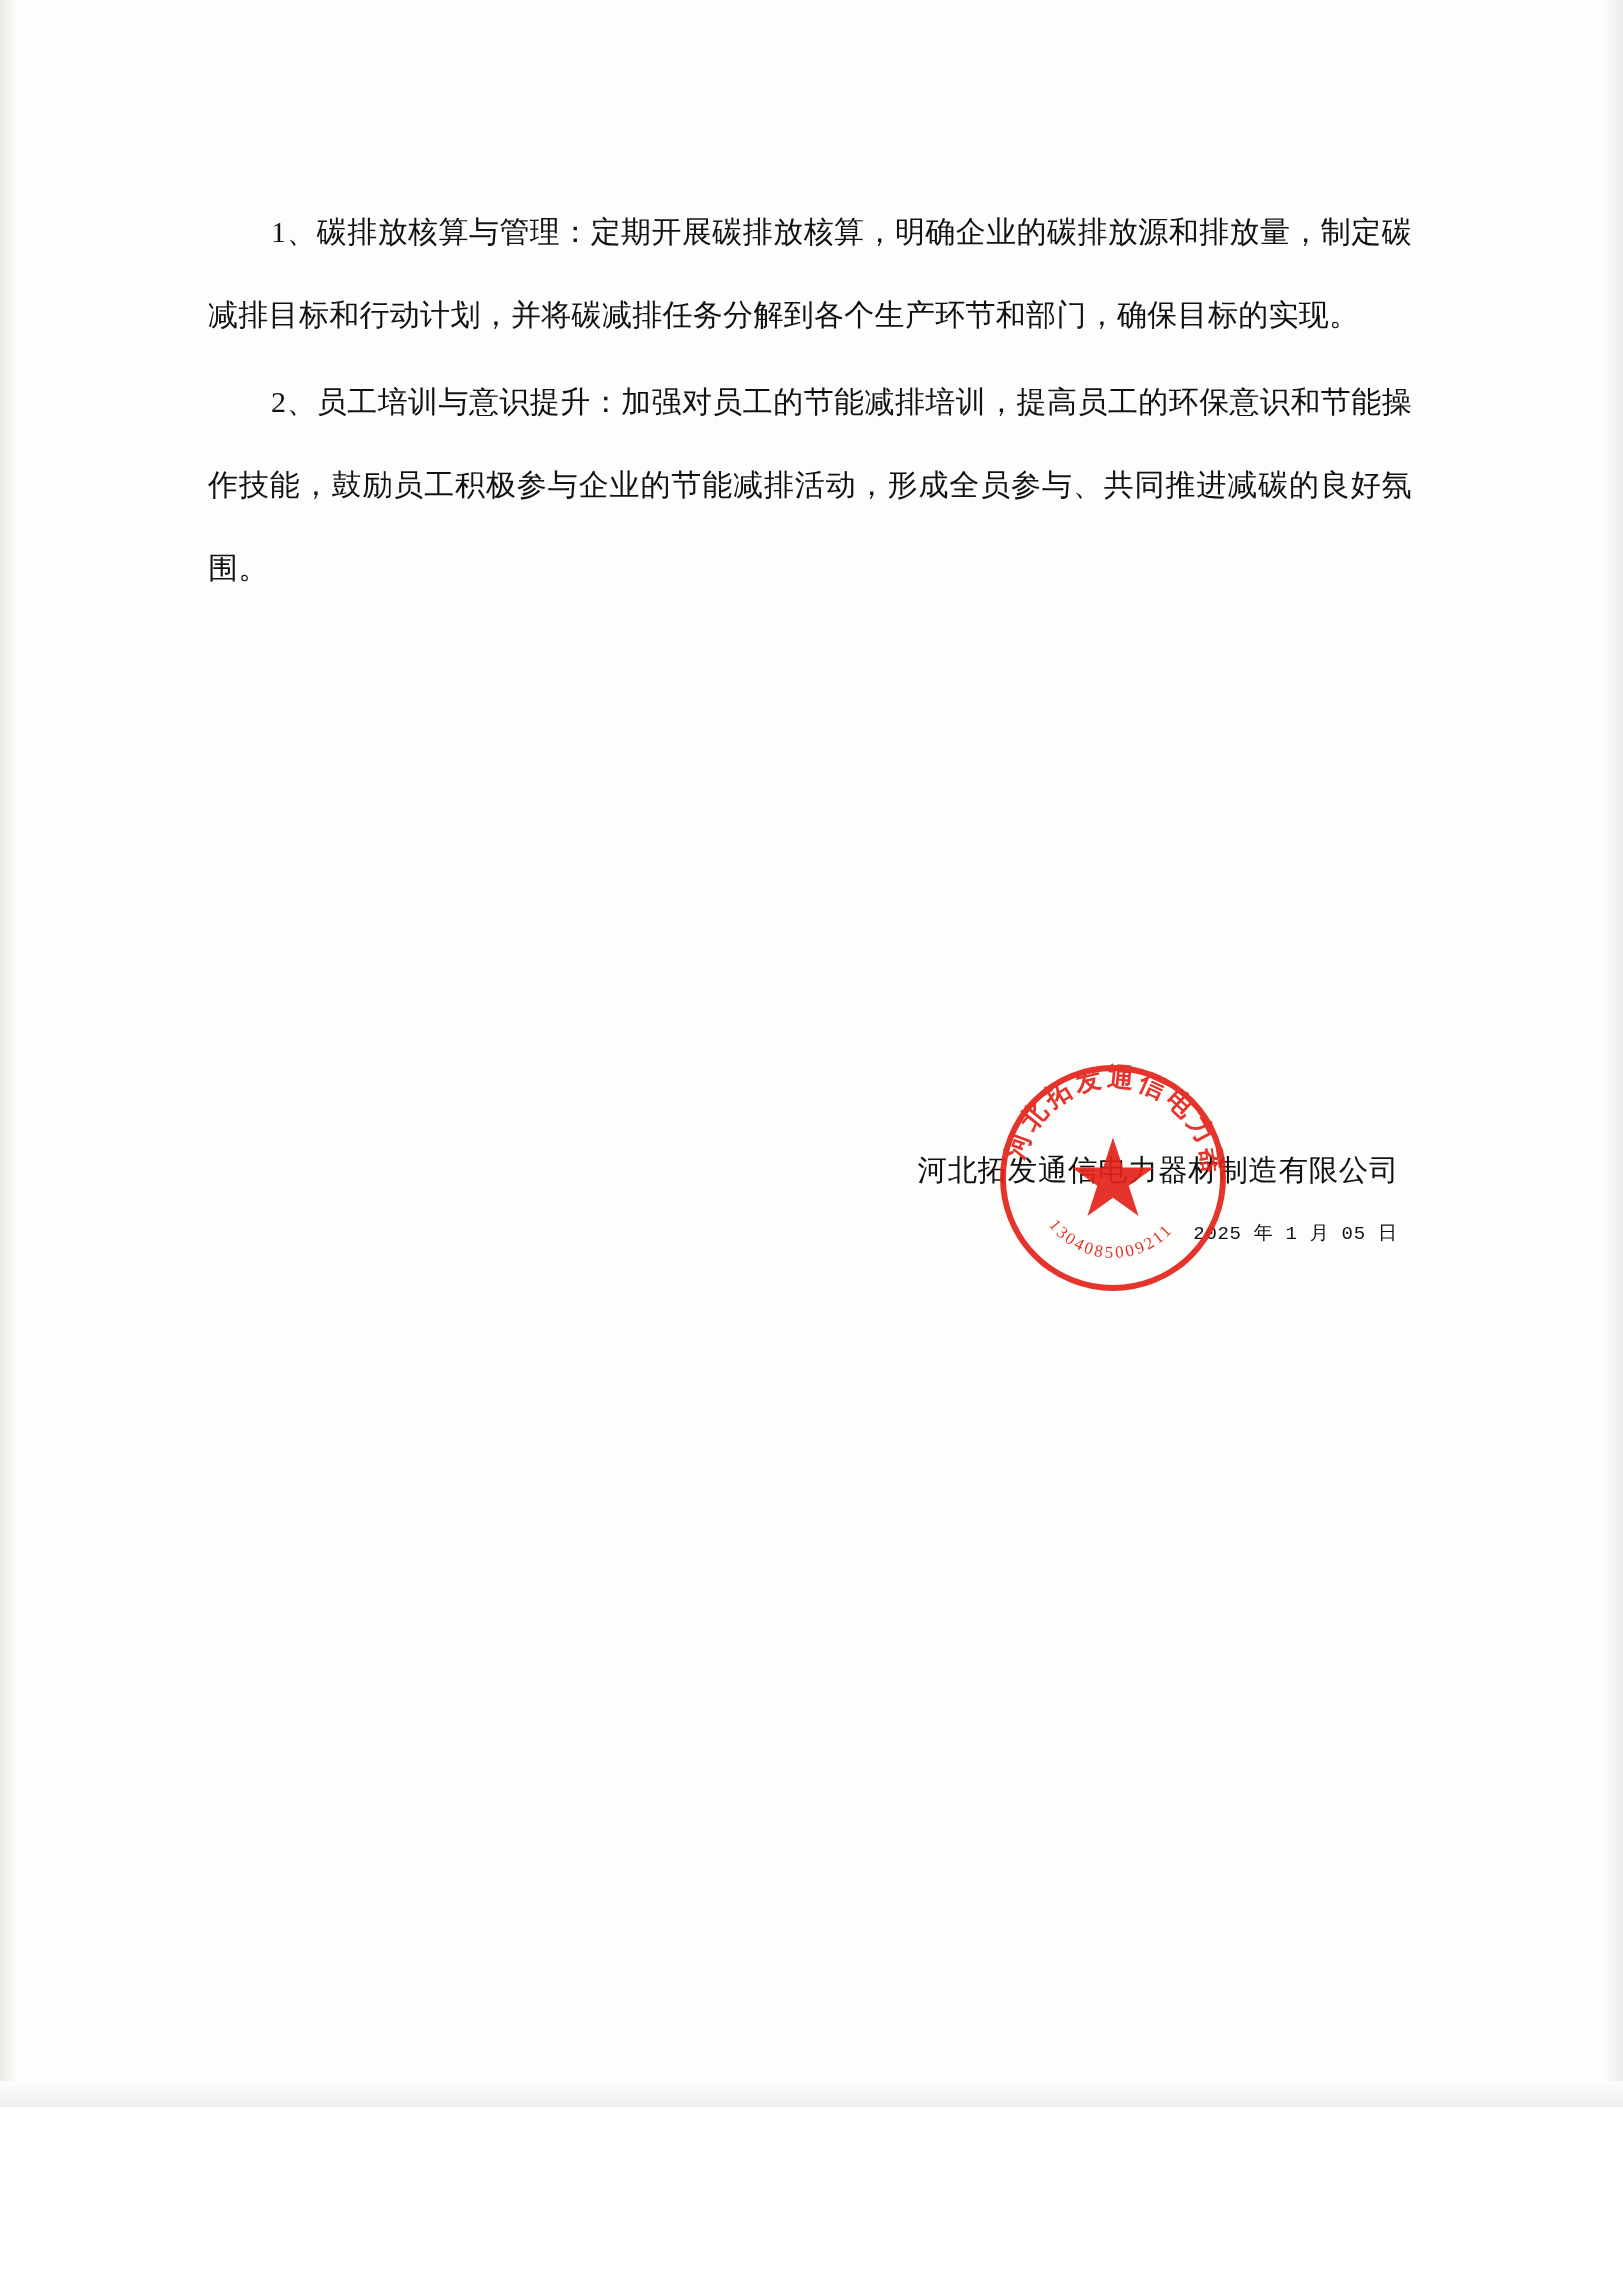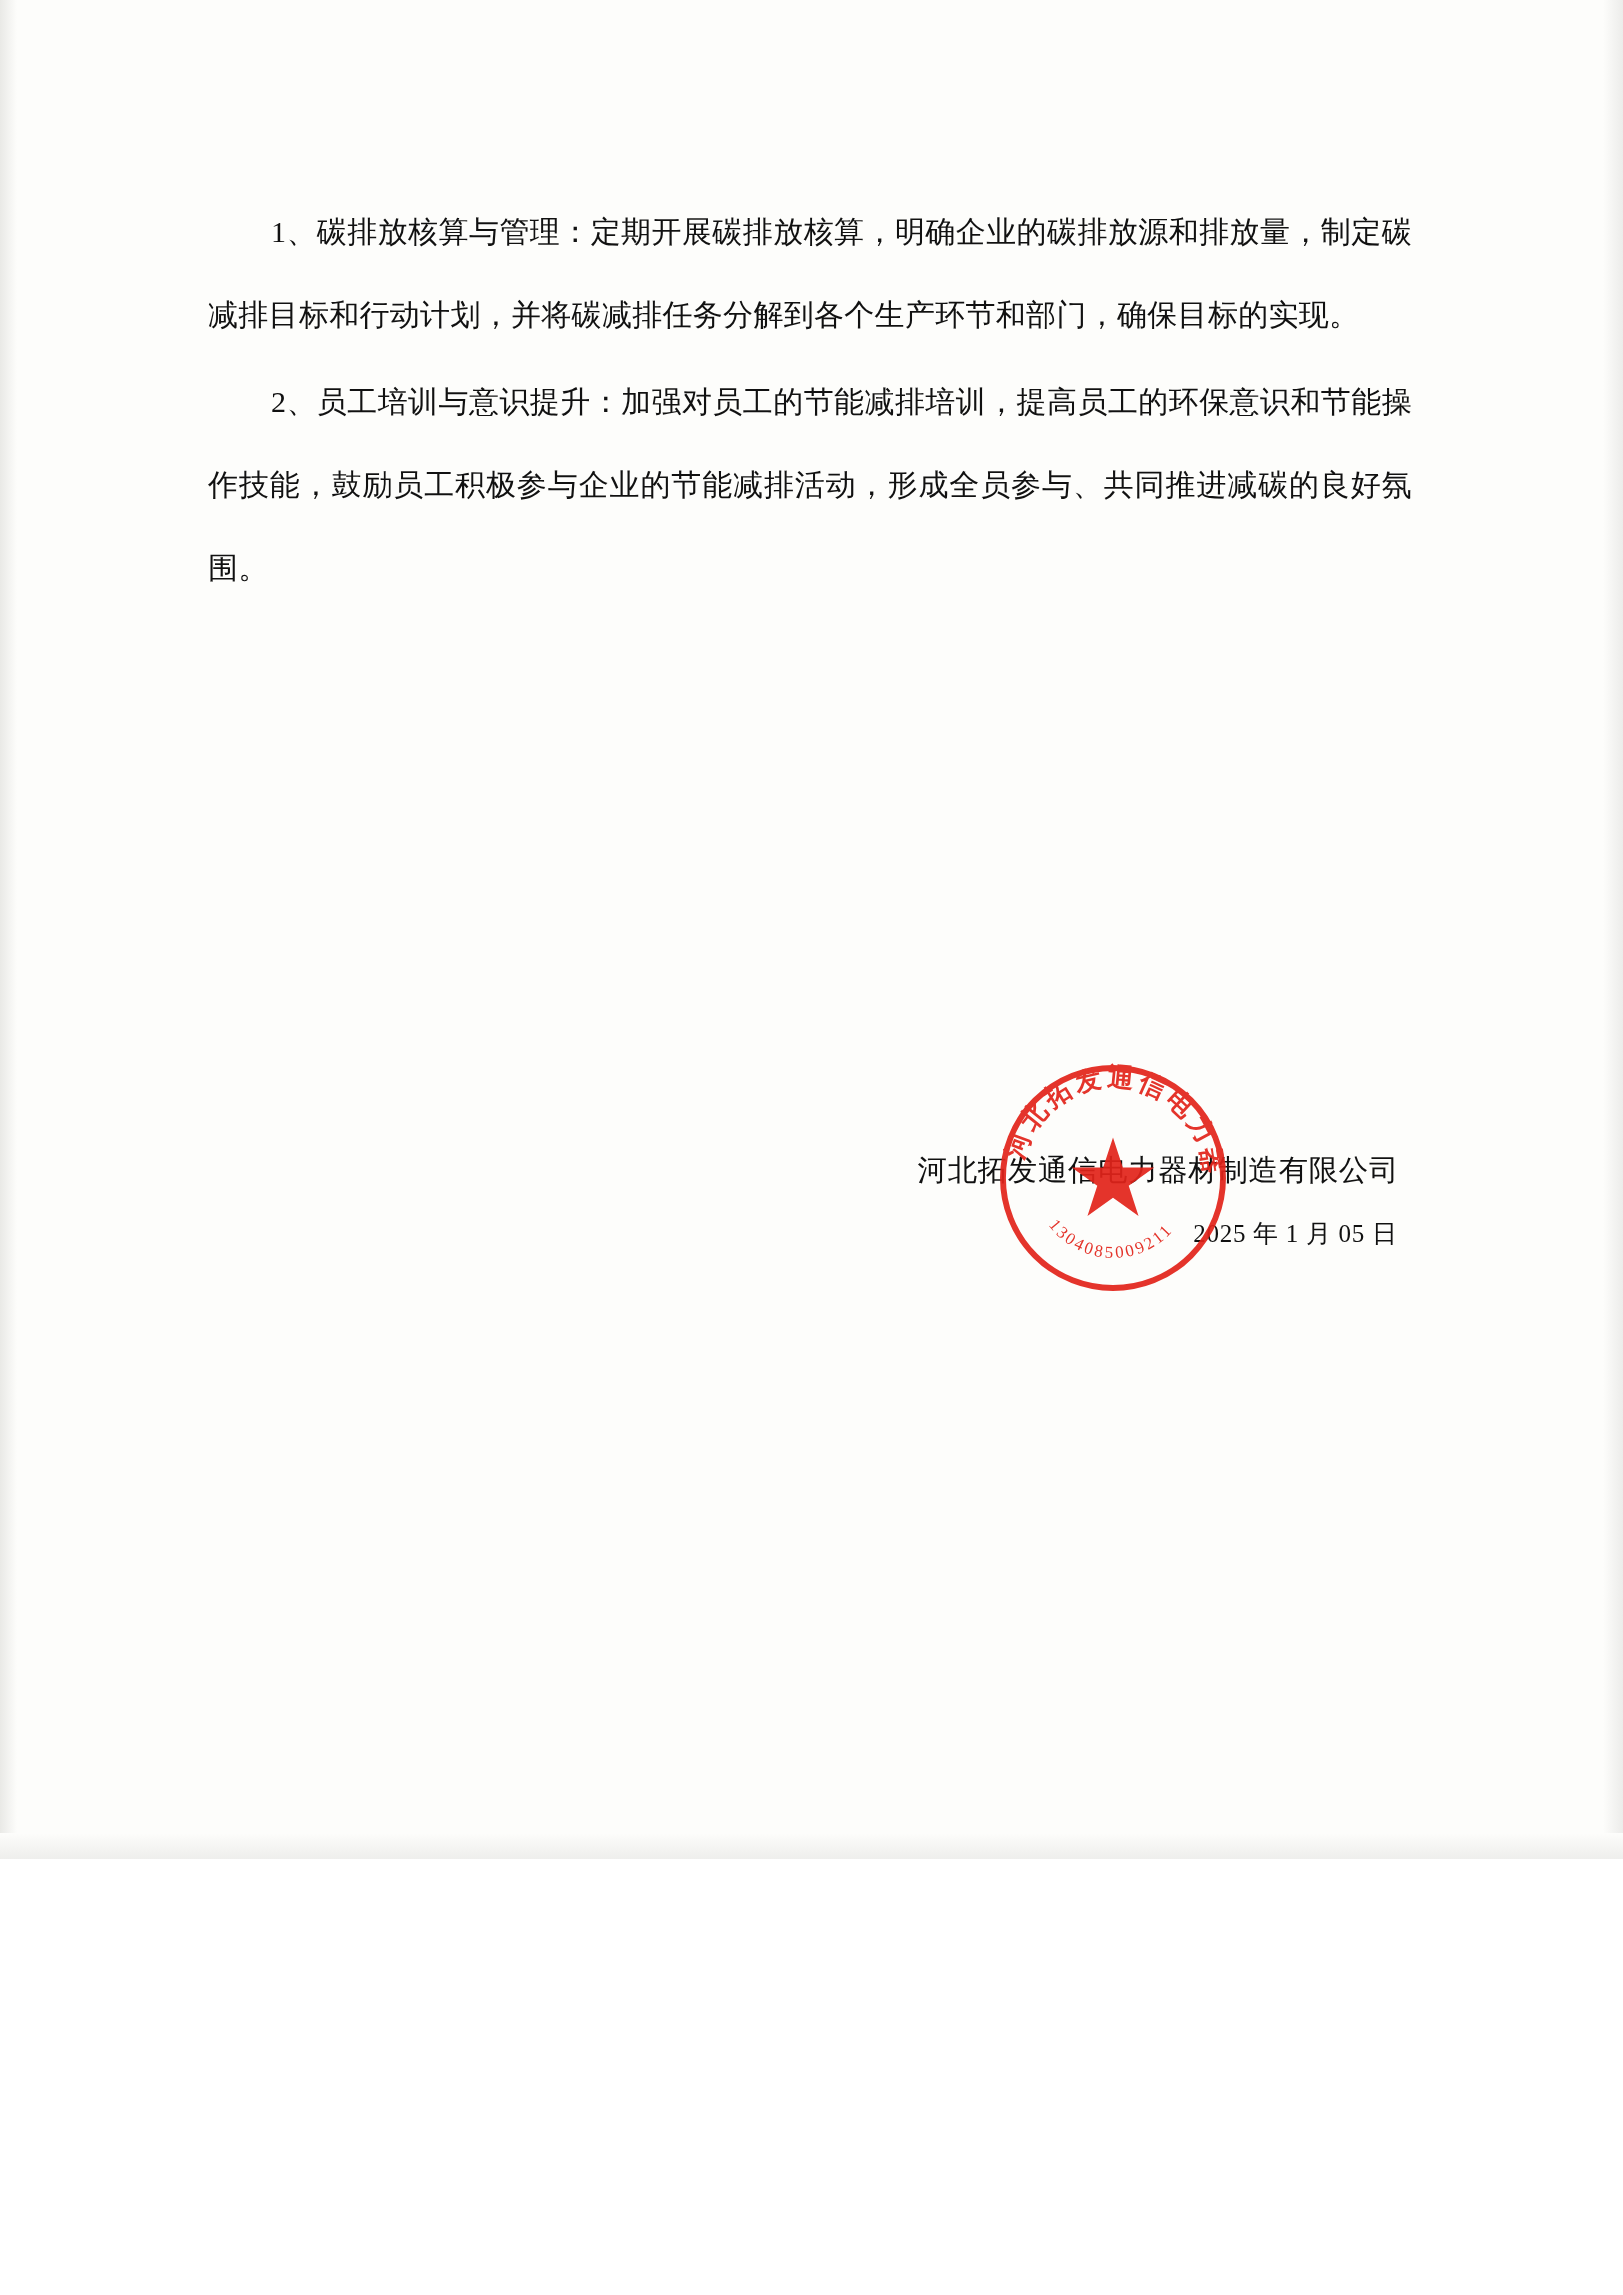--- a/index.html
+++ b/index.html
@@ -6,21 +6,21 @@
     margin: 0;
     padding: 0;
     background: #ffffff;
   }
   body {
     font-family: "Liberation Serif", "DejaVu Serif", serif;
   }
   .page {
     position: relative;
     width: 1623px;
-    height: 1859px;
+    height: 2107px;
     background: #fdfdfb;
     overflow: hidden;
   }
   
   .scan-edge-left {
     position: absolute;
     left: 0; top: 0;
     width: 17px; height: 2295px;
     background: linear-gradient(to right, #e9e9e6, #fdfdfb);
   }
@@ -63,26 +63,27 @@
     text-align: right;
   }
   .sign-company {
     font-size: 29.4px;
     line-height: 50px;
     color: #111111;
     padding-right: 13px;
     letter-spacing: 0.7px;
   }
   .sign-date {
-    font-size: 25px;
+    font-size: 19px;
     line-height: 50px;
     color: #111111;
     padding-right: 14.4px;
     letter-spacing: 0.7px;
     margin-top: 14.4px;
+    font-family: Liberation Mono, monospace;
   }
 
   
   .seal {
     position: absolute;
     left: 982px;
     top: 1047px;
     width: 262px;
     height: 262px;
     pointer-events: none;

